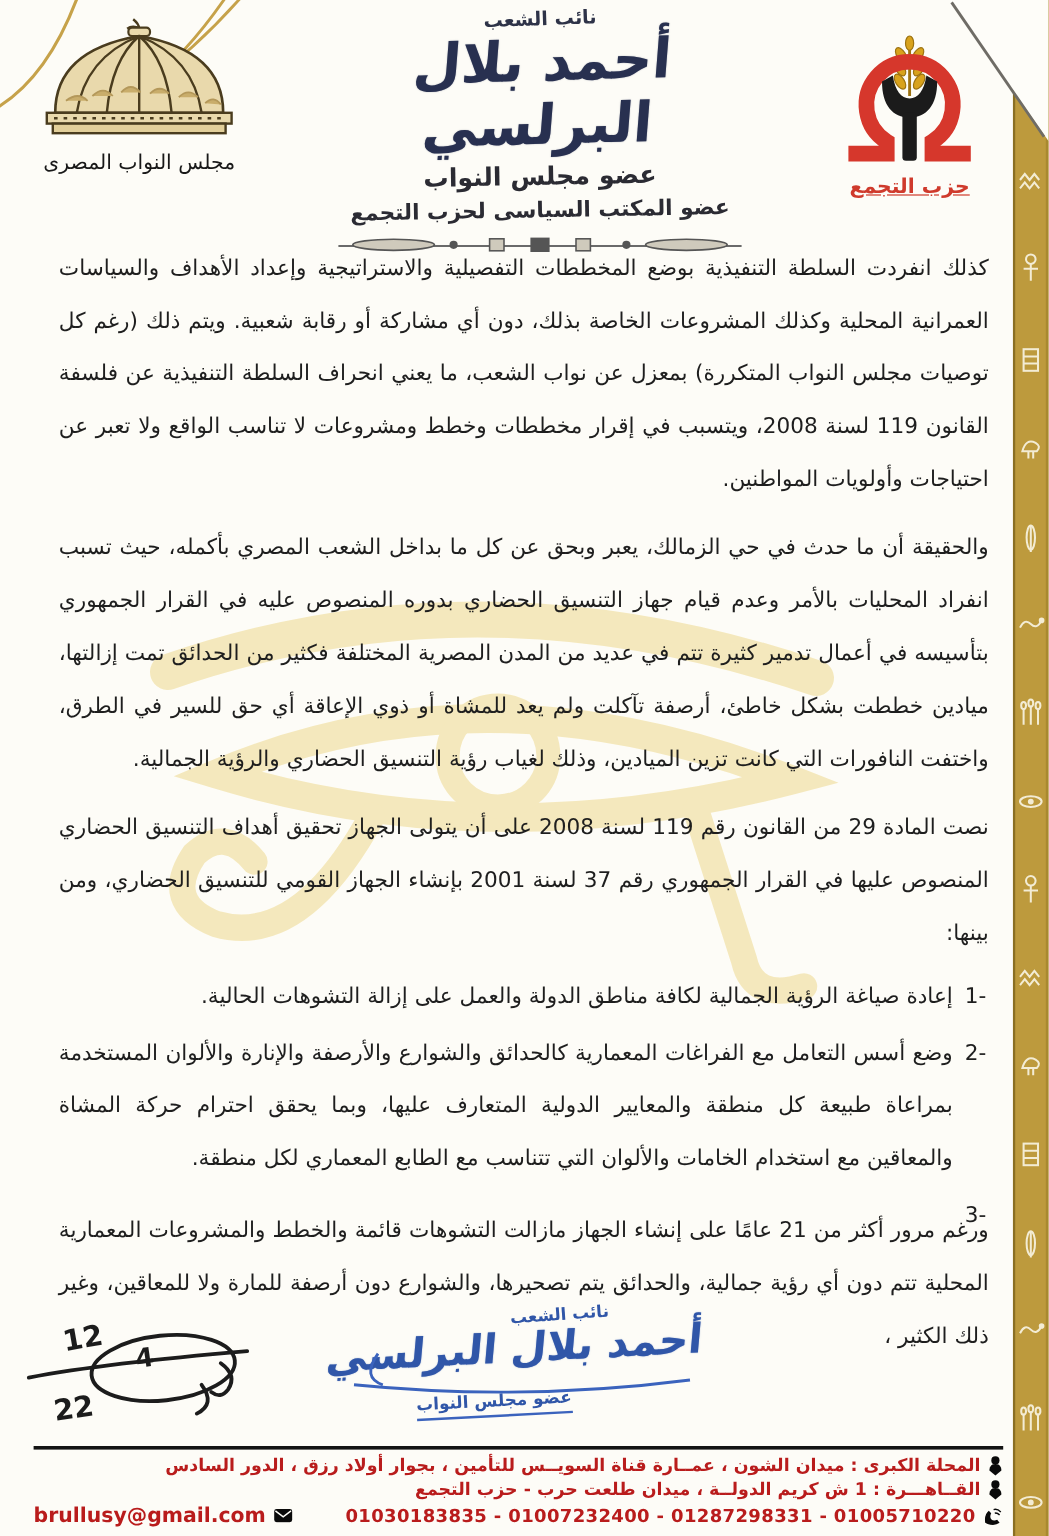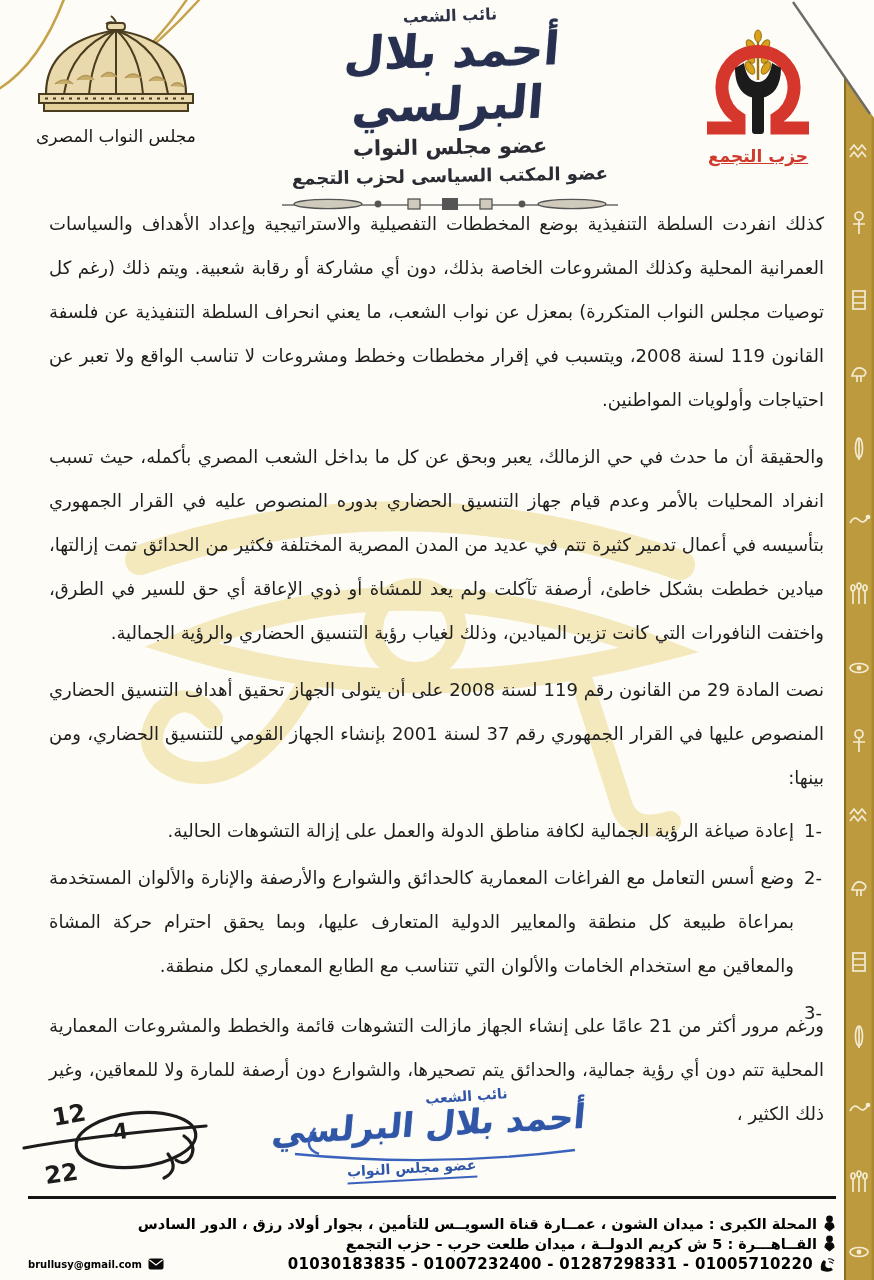--- a/index.html
+++ b/index.html
@@ -45,29 +45,29 @@
   .sig-block{position:absolute;left:255px;top:1088px;width:340px;height:115px;z-index:3;
     direction:rtl;color:#3056a8;}
   .sig-title-top{position:absolute;right:88px;top:0;font-size:14px;font-weight:bold;transform:rotate(-4deg);}
   .sig-name{position:absolute;right:10px;top:16px;font-size:34px;font-weight:bold;
     transform:skewX(-8deg) rotate(-3deg);white-space:nowrap;text-shadow:0 0 1px rgba(48,86,168,.6);}
   .sig-title-bot{position:absolute;right:118px;top:72px;font-size:14px;font-weight:bold;
     transform:rotate(-3deg);border-bottom:2px solid #3b63bd;padding-bottom:3px;}
   
   .footer{
     position:absolute;left:28px;right:38px;bottom:4px;z-index:3;
-    border-top:3px solid #141414;padding-top:16px;direction:rtl;
-    font-weight:bold;color:#000000;
+    border-top:3px solid #141414;padding-top:5px;direction:rtl;
+    font-weight:bold;color:#b91c1c;
   }
   .f-row{display:flex;align-items:center;margin-bottom:3px;font-size:14.5px;}
   .f-row .cell{display:flex;align-items:center;gap:6px;}
   .f-spread{justify-content:space-between;}
   .f-ico{flex:0 0 auto;display:inline-flex;}
   .phones{direction:ltr;unicode-bidi:embed;font-size:15px;letter-spacing:.3px;}
-  .email{direction:ltr;unicode-bidi:embed;font-size:10px;text-align:right;}
+  .email{direction:ltr;unicode-bidi:embed;font-size:17px;text-align:right;}
 </style>
 </head>
 <body>
 
 <div class="page">
 
   <div class="gold-strip">
     <svg width="30" height="1280" viewBox="0 0 30 1280" xmlns="http://www.w3.org/2000/svg">
       <defs>
         <g id="hg-eye" stroke="#f3ecd4" stroke-width="1.7" fill="none">
@@ -253,21 +253,21 @@
       </span>
     </div>
     <div class="f-row f-spread">
       <span class="cell">
         <span class="f-ico">
           <svg width="13" height="17" viewBox="0 0 13 17">
               <circle cx="6.5" cy="4" r="3.4" fill="#0a0a0a"></circle>
               <path d="M6.5 7 C2.5 7 1.5 10 1.5 12.5 L6.5 16.5 L11.5 12.5 C11.5 10 10.5 7 6.5 7 Z" fill="#0a0a0a"></path>
             </svg>
         </span>
-        <span>القــاهـــرة : 5 ش كريم الدولــة ، ميدان طلعت حرب - حزب التجمع</span>
+        <span>القــاهـــرة : 1 ش كريم الدولــة ، ميدان طلعت حرب - حزب التجمع</span>
       </span>
     </div>
     <div class="f-row f-spread">
       <span class="cell">
         <span class="f-ico">
           <svg width="17" height="15" viewBox="0 0 17 15">
               <path d="M2 13 Q1 6 5 3 L7 5 Q5.5 8 7 10 Q9 12 12 10.5 L14 13 Q10 16 4 14 Z" fill="#0a0a0a"></path>
               <path d="M9 2 q3 -1 6 2 M10 5 q2 -.5 4 1.5" stroke="#0a0a0a" stroke-width="1.2" fill="none"></path>
             </svg>
         </span>

